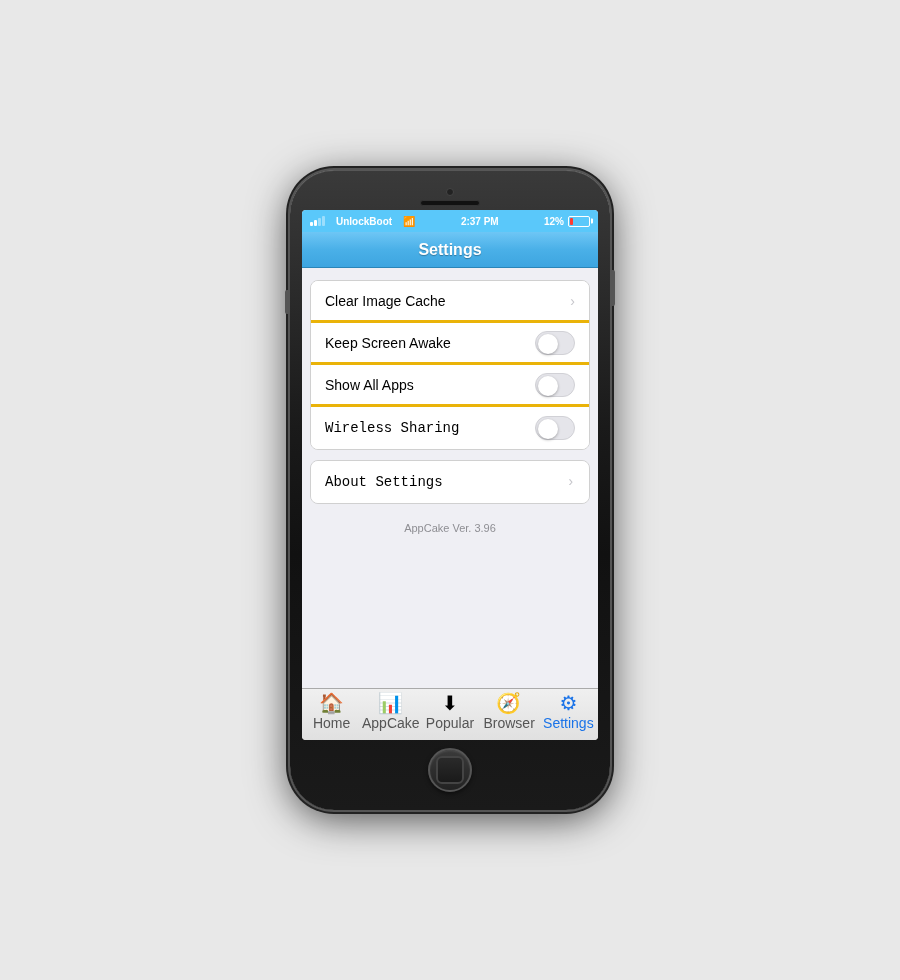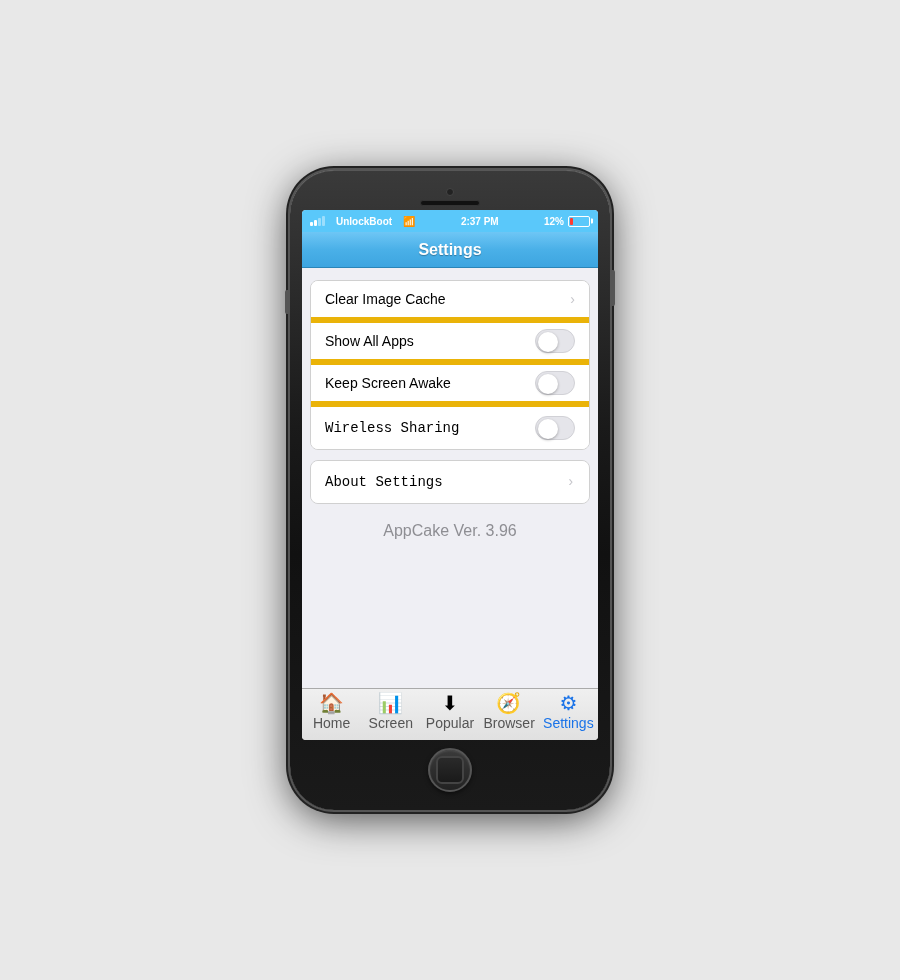--- a/index.html
+++ b/index.html
@@ -161,21 +161,21 @@
       border-radius: 8px;
       overflow: hidden;
       border: 1px solid #d0d0d0;
     }
     .settings-row {
       display: flex;
       align-items: center;
       justify-content: space-between;
       padding: 0 14px;
       height: 42px;
-      border-bottom: 6px solid #eab308;
+      border-bottom: 3px solid #eab308;
       background: #fff;
     }
     .settings-row:last-child {
       border-bottom: none;
       font-family: Liberation Mono, monospace;
     }
     .row-label {
       font-size: 14px;
       color: #000;
       font-weight: 400;
@@ -220,21 +220,21 @@
       left: 18px;
     }
     .toggle.off .toggle-knob {
       left: 2px;
     }
 
     
     .version-text {
       text-align: center;
       color: #8e8e93;
-      font-size: 16px;
+      font-size: 11px;
       padding: 8px 0 4px;
     }
 
     
     .tab-bar {
       background: linear-gradient(180deg, #f0f0f0 0%, #e0e0e0 100%);
       height: 52px;
       display: flex;
       align-items: flex-start;
       justify-content: space-around;
@@ -354,30 +354,30 @@
 
         <div class="settings-row">
           <span class="row-label">Clear Image Cache</span>
           <div class="row-right">
             <span class="chevron">›</span>
           </div>
         </div>
 
 
         <div class="settings-row">
-          <span class="row-label">Show All Apps</span>
+          <span class="row-label">Keep Screen Awake</span>
           <div class="row-right">
             <div class="toggle off">
               <div class="toggle-knob"></div>
             </div>
           </div>
         </div>
 
         <div class="settings-row">
-          <span class="row-label">Keep Screen Awake</span>
+          <span class="row-label">Show All Apps</span>
           <div class="row-right">
             <div class="toggle off">
               <div class="toggle-knob"></div>
             </div>
           </div>
         </div>
 
         <div class="settings-row">
           <span class="row-label">Wireless Sharing</span>
           <div class="row-right">
@@ -401,21 +401,21 @@
 
     </div>
 
     <div class="tab-bar">
       <div class="tab-item">
         <span class="tab-icon">🏠</span>
         <span class="tab-label">Home</span>
       </div>
       <div class="tab-item">
         <span class="tab-icon">📊</span>
-        <span class="tab-label">Screen</span>
+        <span class="tab-label">AppCake</span>
       </div>
       <div class="tab-item">
         <span class="tab-icon">⬇</span>
         <span class="tab-label">Popular</span>
       </div>
       <div class="tab-item">
         <span class="tab-icon">🧭</span>
         <span class="tab-label">Browser</span>
       </div>
       <div class="tab-item active">

